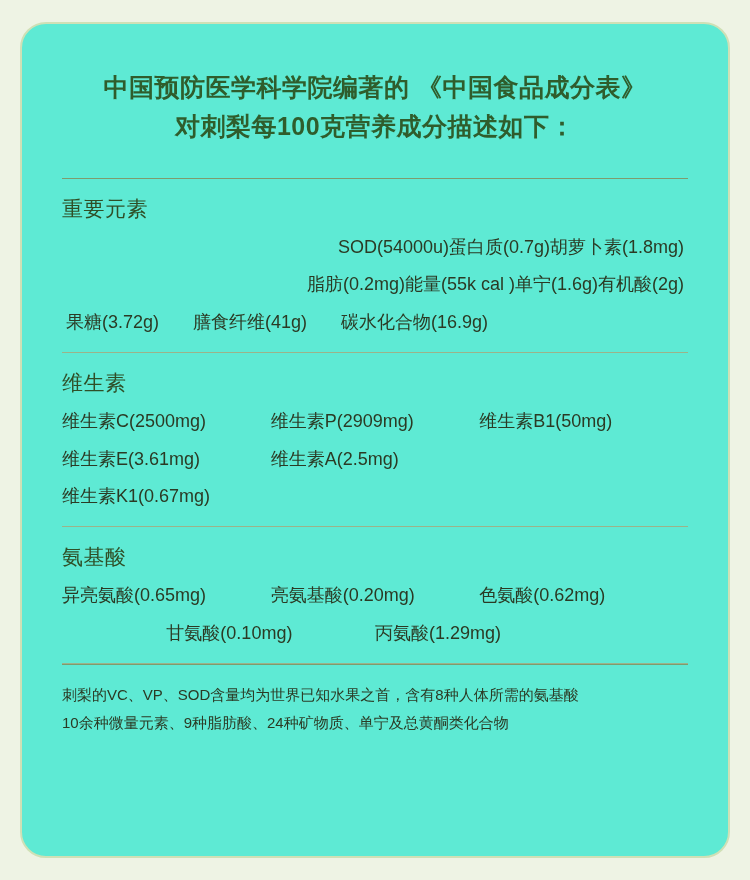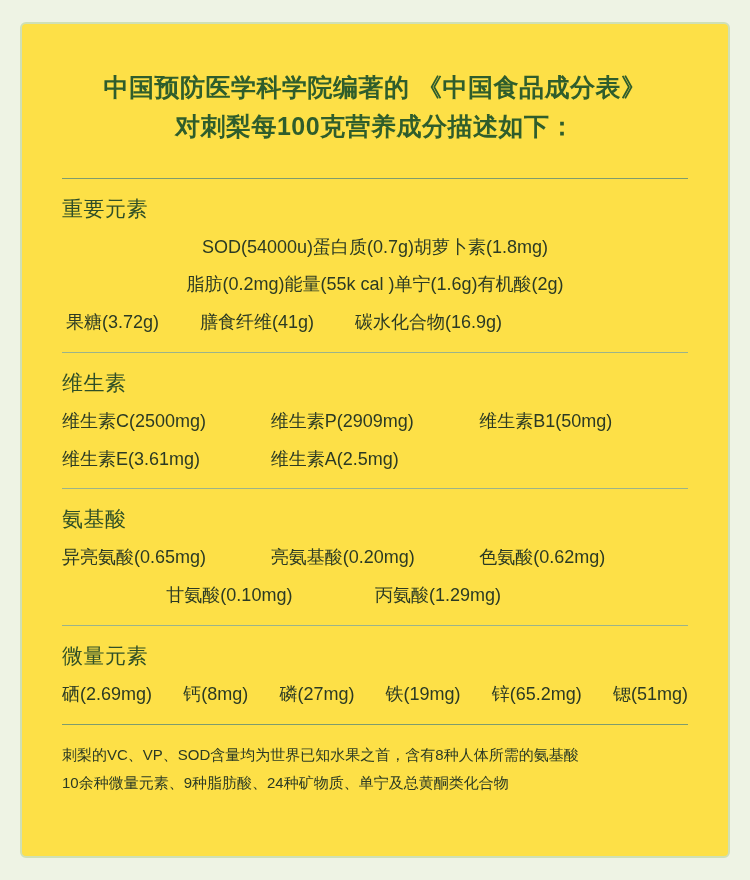--- a/index.html
+++ b/index.html
@@ -18,23 +18,23 @@
     width: 750px;
     height: 880px;
     background: #eef3e4;
     box-sizing: border-box;
     padding: 22px 20px;
   }
   .card {
     position: relative;
     width: 100%;
     height: 100%;
-    background: #fde047;
+    background: #5eead4;
     border: 2px solid #cfe0b6;
-    border-radius: 6px;
+    border-radius: 26px;
     box-sizing: border-box;
     padding: 44px 40px 20px 40px;
   }
   .title-block {
     text-align: center;
     color: #2f5d2c;
     font-weight: bold;
     font-size: 25px;
     line-height: 1.55;
     letter-spacing: 0.5px;
@@ -67,26 +67,25 @@
     color: #2b3a24;
     font-size: 18px;
     line-height: 2.1;
     white-space: nowrap;
   }
   .cell {
     display: inline-block;
   }
   
   .elems .row {
-    justify-content: center;
+    justify-content: flex-end;
     padding: 0 4px;
   }
   .elems .row.r3 {
     justify-content: flex-start;
-    gap: 7px;
   }
   .elems .row.r3 .cell { margin-right: 34px; }
   .vits .row {
     justify-content: flex-start;
   }
   .vits .row .cell {
     width: 33.33%;
   }
   .amino .row {
     justify-content: center;
@@ -147,50 +146,42 @@
       <div class="section-title">维生素</div>
       <div class="row">
         <span class="cell">维生素C(2500mg)</span>
         <span class="cell">维生素P(2909mg)</span>
         <span class="cell">维生素B1(50mg)</span>
       </div>
       <div class="row">
         <span class="cell">维生素E(3.61mg)</span>
         <span class="cell">维生素A(2.5mg)</span>
       </div>
+      <div class="row">
+        <span class="cell">维生素K1(0.67mg)</span>
+      </div>
     </div>
 
     <div class="rule thin"></div>
 
     <div class="section amino">
       <div class="section-title">氨基酸</div>
       <div class="row">
         <span class="cell">异亮氨酸(0.65mg)</span>
         <span class="cell">亮氨基酸(0.20mg)</span>
         <span class="cell">色氨酸(0.62mg)</span>
       </div>
       <div class="row">
         <span class="cell">甘氨酸(0.10mg)</span>
         <span class="cell">丙氨酸(1.29mg)</span>
       </div>
     </div>
 
     <div class="rule thin"></div>
 
-    <div class="section trace">
-      <div class="section-title">微量元素</div>
-      <div class="row">
-        <span class="cell">硒(2.69mg)</span>
-        <span class="cell">钙(8mg)</span>
-        <span class="cell">磷(27mg)</span>
-        <span class="cell">铁(19mg)</span>
-        <span class="cell">锌(65.2mg)</span>
-        <span class="cell">锶(51mg)</span>
-      </div>
-    </div>
 
     <div class="rule"></div>
 
     <div class="footnote">
       <div>刺梨的VC、VP、SOD含量均为世界已知水果之首，含有8种人体所需的氨基酸</div>
       <div>10余种微量元素、9种脂肪酸、24种矿物质、单宁及总黄酮类化合物</div>
     </div>
 
   </div>
 </div>

